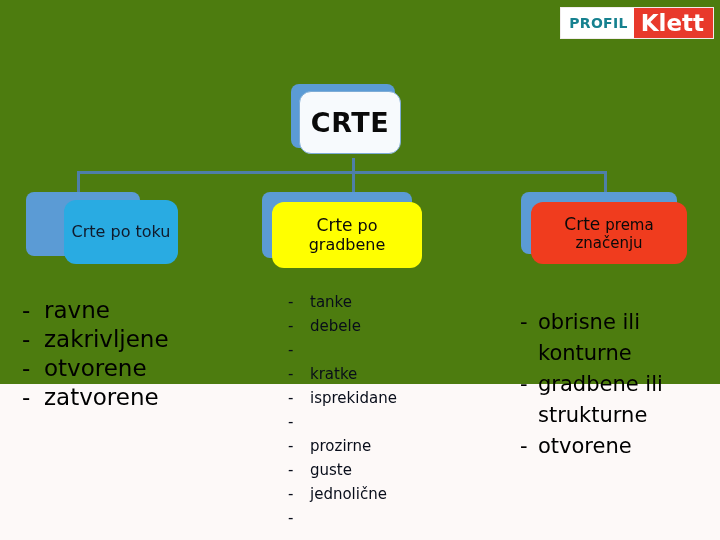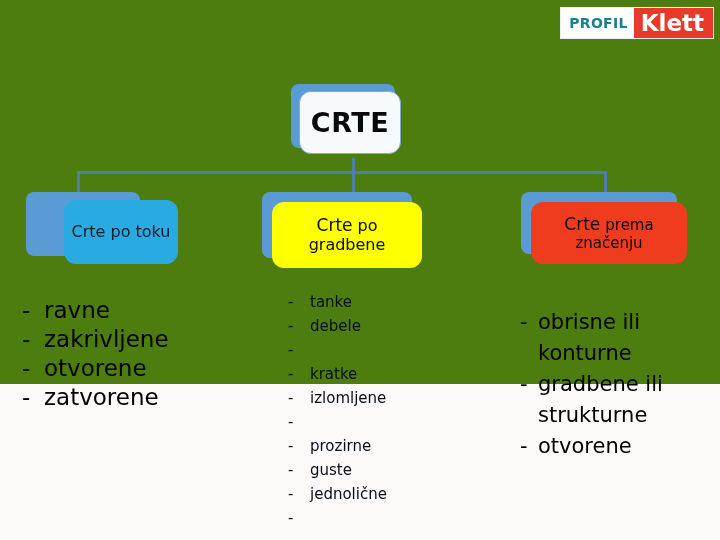--- a/index.html
+++ b/index.html
@@ -233,21 +233,21 @@
     </div>
     <div class="row">
       <span class="dash">-</span>
     </div>
     <div class="row">
       <span class="dash">-</span>
       <span class="item">kratke</span>
     </div>
     <div class="row">
       <span class="dash">-</span>
-      <span class="item">izlomljene</span>
+      <span class="item">isprekidane</span>
     </div>
     <div class="row">
       <span class="dash">-</span>
     </div>
     <div class="row">
       <span class="dash">-</span>
       <span class="item">prozirne</span>
     </div>
     <div class="row">
       <span class="dash">-</span>

